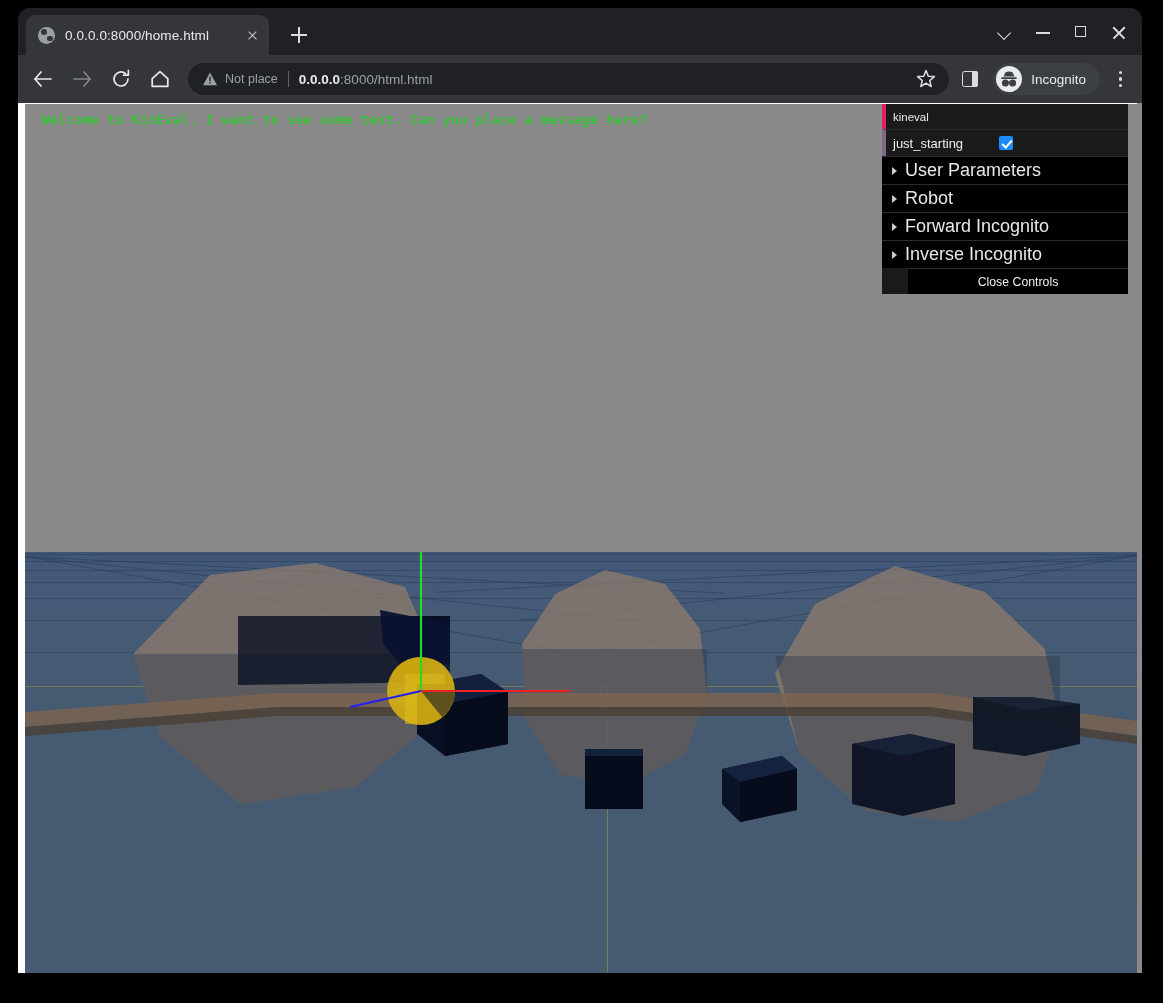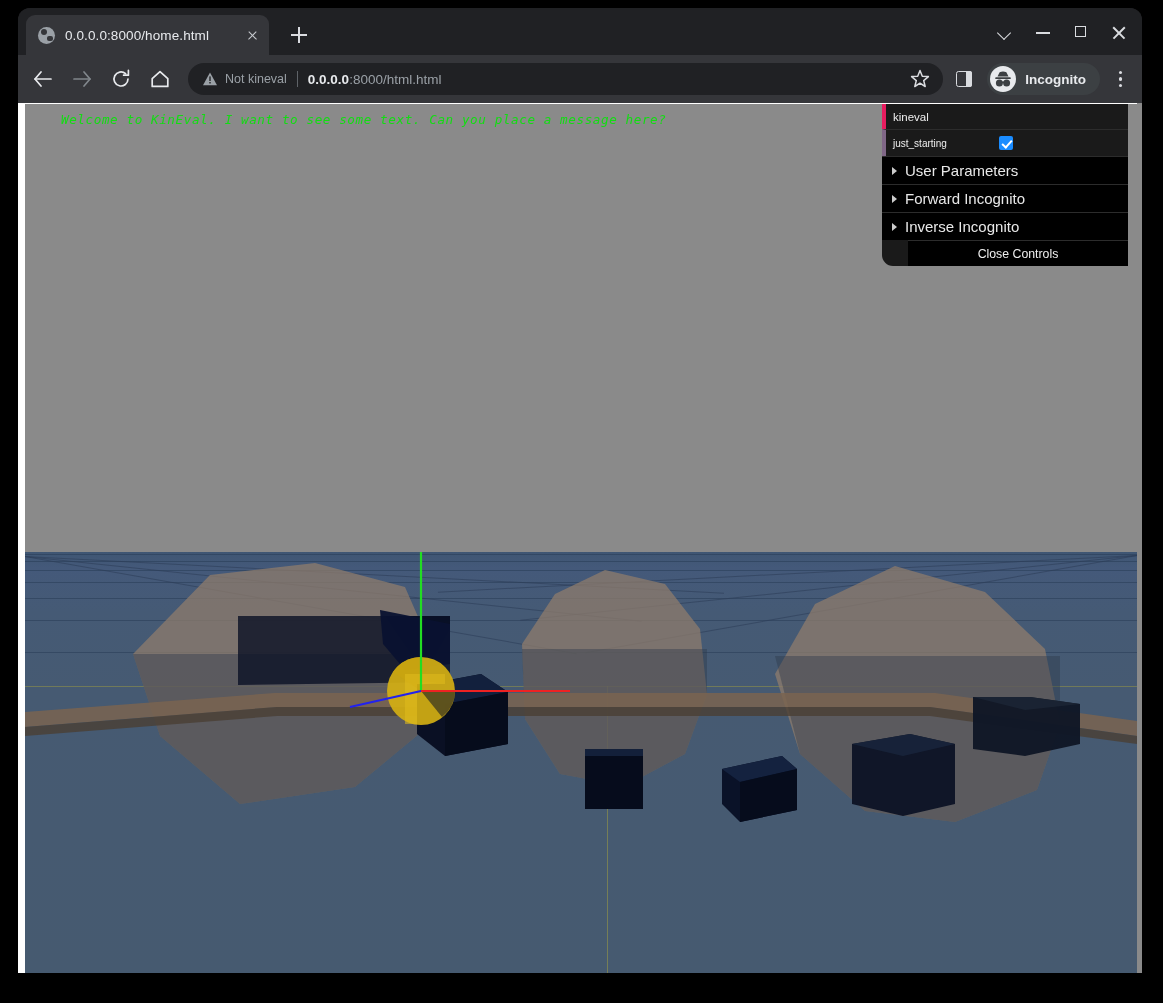--- a/index.html
+++ b/index.html
@@ -238,21 +238,20 @@
   }
   #incognito-chip {
     height: 32px;
     border-radius: 16px;
     background: #3c4043;
     display: flex;
     align-items: center;
     padding: 0 14px 0 3px;
     margin-left: 6px;
     cursor: pointer;
-    font-weight: bold;
   }
   #incognito-avatar {
     width: 26px; height: 26px;
     border-radius: 50%;
     background: #e8eaed;
     position: relative;
     flex: 0 0 auto;
   }
   #incognito-label {
     color: #e8eaed;
@@ -333,42 +332,40 @@
   }
   .diaggrid {
     position: absolute;
     height: 1px;
     background: rgba(45,62,88,0.6);
     transform-origin: 0 0;
   }
 
   #green-text {
     position: absolute;
-    left: 36px;
+    left: 17px;
     top: 8px;
     color: #12dd12;
     font-family: "DejaVu Sans Mono", "Liberation Mono", monospace;
     font-size: 12.6px;
     letter-spacing: 0.6px;
     white-space: nowrap;
     z-index: 40;
-    font-style: italic;
   }
 
   
   #gui-panel {
     position: absolute;
     right: 9px;
     top: 0px;
     width: 246px;
     background: #1a1a1a;
     font-family: "Liberation Sans", sans-serif;
     z-index: 60;
     box-shadow: 0 0 0 0 rgba(0,0,0,0);
-    border-radius: 11px;
   }
   #gui-title-row {
     height: 25px;
     background: #1a1a1a;
     border-left: 4px solid #e61d5f;
     display: flex;
     align-items: center;
     padding-left: 7px;
     box-sizing: border-box;
     cursor: pointer;
@@ -382,21 +379,21 @@
     background: #1a1a1a;
     border-left: 4px solid #806787;
     border-top: 1px solid #2c2c2c;
     display: flex;
     align-items: center;
     padding-left: 7px;
     box-sizing: border-box;
   }
   #gui-checkbox-row .ck-label {
     color: #eeeeee;
-    font-size: 10px;
+    font-size: 13px;
     width: 100px;
   }
   .gui-checkbox {
     width: 14px; height: 14px;
     background: #1a8cff;
     border-radius: 2px;
     position: relative;
     cursor: pointer;
     margin-left: 6px;
   }
@@ -422,21 +419,21 @@
   .gui-folder .arrow {
     width: 0; height: 0;
     border-left: 5px solid #cccccc;
     border-top: 4px solid transparent;
     border-bottom: 4px solid transparent;
     margin-right: 8px;
     flex: 0 0 auto;
   }
   .gui-folder .f-label {
     color: #e8e8e8;
-    font-size: 15px;
+    font-size: 18px;
   }
   #gui-close-btn {
     height: 25px;
     background: #000000;
     border-top: 1px solid #2c2c2c;
     color: #eeeeee;
     font-size: 12.3px;
     display: flex;
     align-items: center;
     justify-content: center;
@@ -497,21 +494,21 @@
     </div>
 
     <div id="omnibox">
       <div id="not-secure-icon">
         <svg width="16" height="16" viewBox="0 0 16 16">
           <path d="M8 1.6 L15 14.2 L1 14.2 Z" fill="#9aa0a6"></path>
           <rect x="7.3" y="5.4" width="1.4" height="4.6" fill="#202124"></rect>
           <rect x="7.3" y="11" width="1.4" height="1.5" fill="#202124"></rect>
         </svg>
       </div>
-      <div id="security-text">Not kineval</div>
+      <div id="security-text">Not place</div>
       <div id="omni-sep"></div>
       <div id="url-text"><b>0.0.0.0</b><span>:8000/html.html</span></div>
 
       <div id="star-btn" class="tb-right">
         <svg width="30" height="30" viewBox="0 0 30 30">
           <path d="M15 6.5 L17.3 12.2 L23.4 12.6 L18.7 16.6 L20.2 22.5 L15 19.2 L9.8 22.5 L11.3 16.6 L6.6 12.6 L12.7 12.2 Z" fill="none" stroke="#dadce0" stroke-width="1.5" stroke-linejoin="round"></path>
         </svg>
       </div>
     </div>
 
@@ -629,20 +626,24 @@
           <span class="ck-label">just_starting</span>
           <span class="gui-checkbox"></span>
         </div>
 
         <div class="gui-folder">
           <span class="arrow"></span>
           <span class="f-label">User Parameters</span>
         </div>
         <div class="gui-folder">
           <span class="arrow"></span>
+          <span class="f-label">Robot</span>
+        </div>
+        <div class="gui-folder">
+          <span class="arrow"></span>
           <span class="f-label">Forward Incognito</span>
         </div>
         <div class="gui-folder">
           <span class="arrow"></span>
           <span class="f-label">Inverse Incognito</span>
         </div>
 
         <div id="gui-close-btn">Close Controls</div>
       </div>
 

